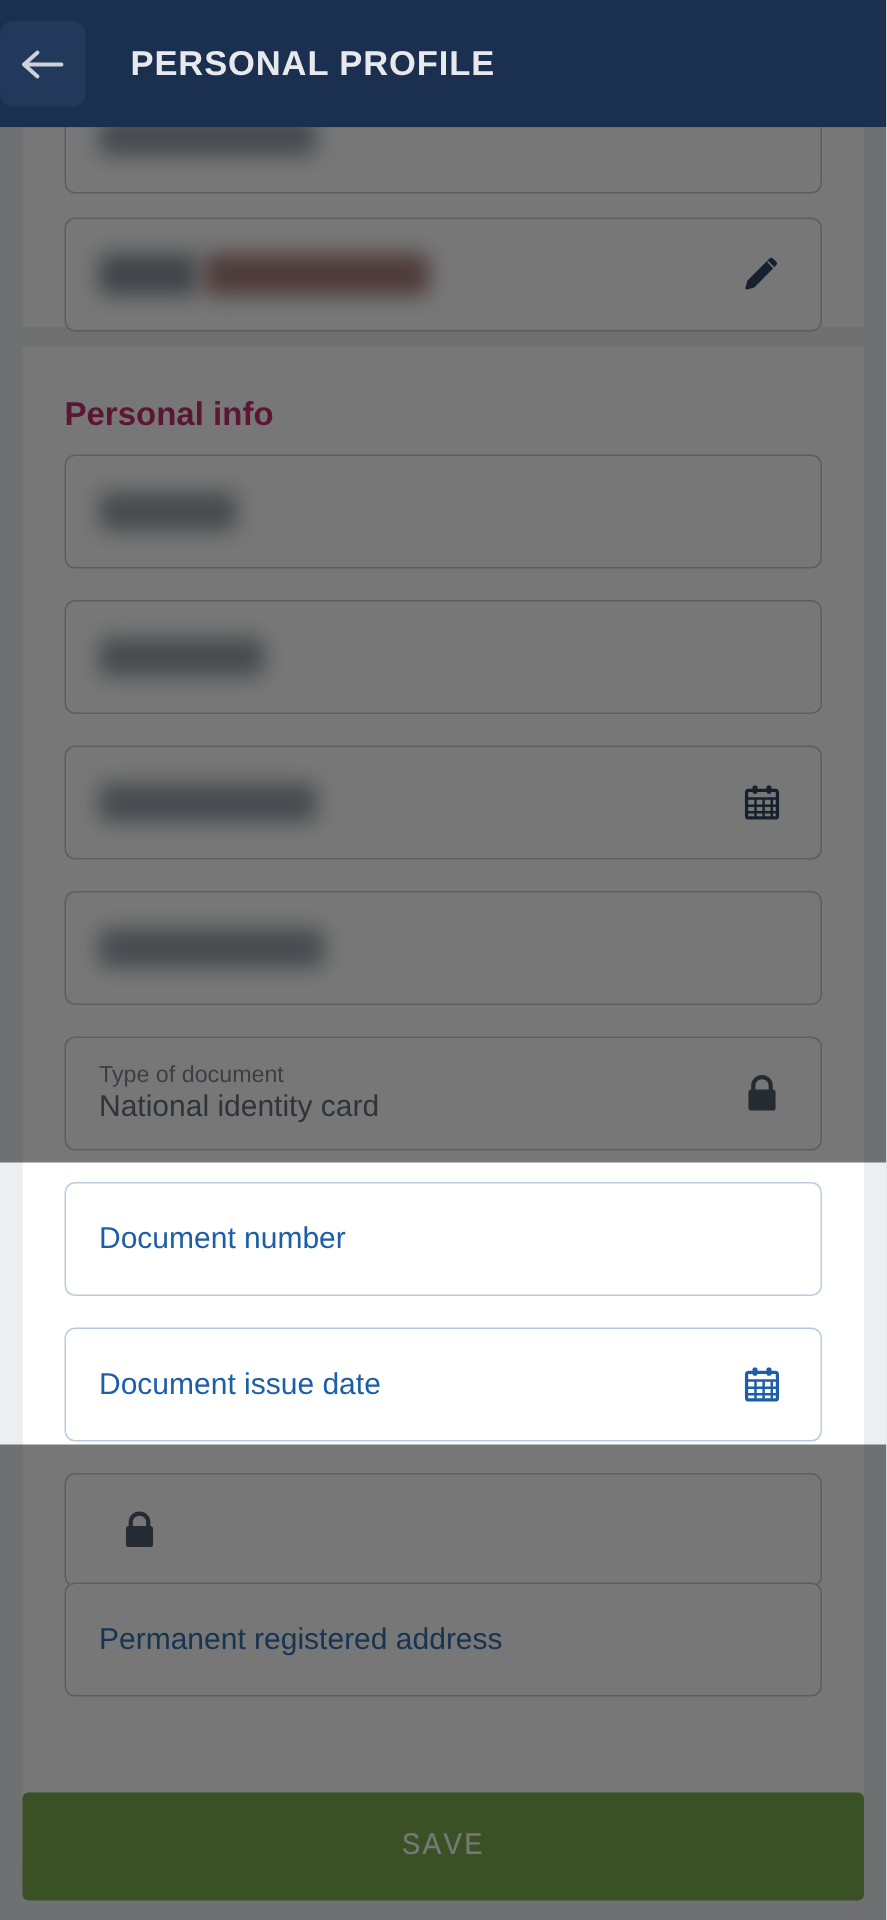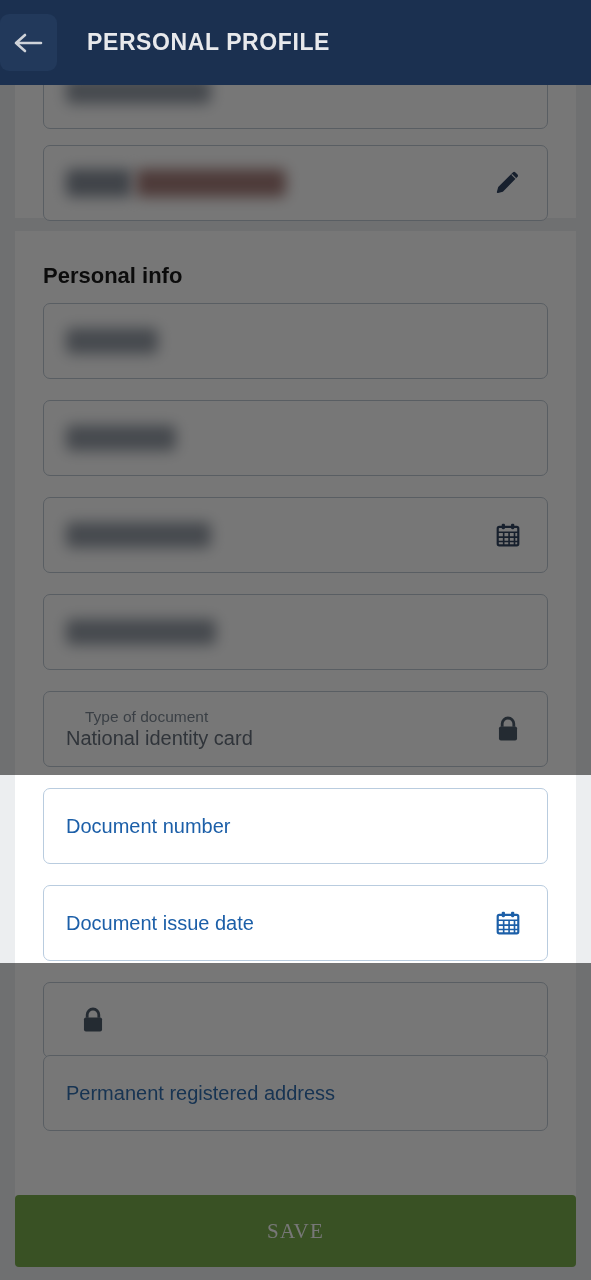--- a/index.html
+++ b/index.html
@@ -96,21 +96,20 @@
     flex: 1 1 auto;
     display: flex;
     flex-direction: column;
     justify-content: center;
     min-width: 0;
   }
   .field-label-small {
     font-size: 15.5px;
     color: #6f7b88;
     line-height: 19px;
-    margin-left: 19px;
   }
   .field-value {
     font-size: 20px;
     color: #56616e;
     line-height: 25px;
   }
   .field-placeholder {
     font-size: 20px;
     color: #1c5fa8;
     line-height: 25px;
@@ -137,40 +136,40 @@
   .redact.r-d { width: 150px; background: #8b939e; }
   .redact-row { display: flex; align-items: center; gap: 0; }
   .redact-row .seg1 { width: 66px; height: 28px; background: #7c8491; border-radius: 5px; filter: blur(7px); }
   .redact-row .seg2 { width: 150px; height: 28px; background: #9c6f6c; border-radius: 5px; filter: blur(7px); margin-left: 4px; }
 
   .section-title {
     position: absolute;
     left: 28px;
     font-size: 22px;
     font-weight: bold;
-    color: #000000;
+    color: #be185d;
   }
 
   .save-btn {
     position: absolute;
     left: 15px;
     top: 1110px;
     width: 561px;
     height: 72px;
     background: #6ba539;
     border-radius: 4px;
     display: flex;
     align-items: center;
     justify-content: center;
     color: #ffffff;
     font-size: 21px;
     letter-spacing: 1.2px;
     cursor: pointer;
     border: none;
-    font-family: Liberation Serif, serif;
+    font-family: Liberation Mono, monospace;
   }
 
   
   .dim {
     position: absolute;
     left: 0;
     width: 591px;
     background: rgba(20, 20, 20, 0.58);
     z-index: 20;
     pointer-events: none;

